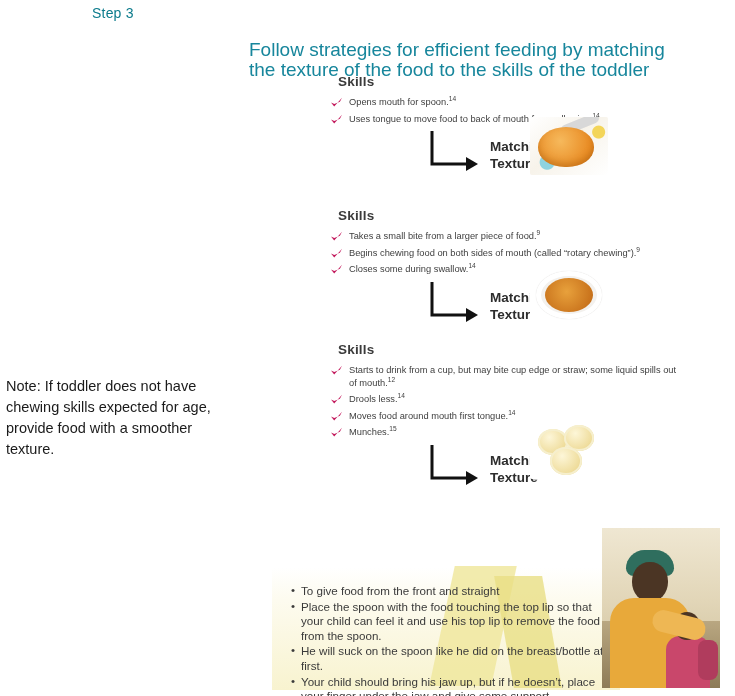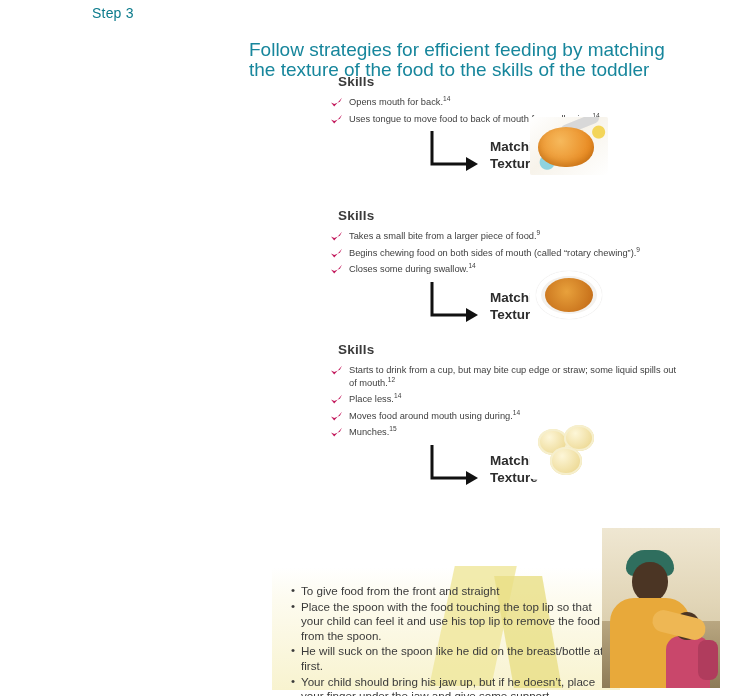--- a/index.html
+++ b/index.html
@@ -306,31 +306,32 @@
   }
 </style>
 </head>
 <body>
 
 <div class="page">
 
   <div class="step-label">Step 3</div>
   <div class="step-heading">Follow strategies for efficient feeding by matching the texture of the food to the skills of the toddler</div>
 
+  <div class="note">Note: If toddler does not have chewing skills expected for age, provide food with a smoother texture.</div>
 
   <div class="skills-block" style="top:74px;">
     <div class="skills-title">Skills</div>
 
     <div class="skill-row">
       <span class="check">
         <svg width="13" height="11" viewBox="0 0 13 11">
             <path d="M1 5.4 L4.2 9.6 L12 0.8 L9.9 4.8 L4.3 6.9 Z" fill="#c2185b"></path>
           </svg>
       </span>
-      <span class="skill-text"><span>Opens mouth for back.</span><sup>14</sup></span>
+      <span class="skill-text"><span>Opens mouth for spoon.</span><sup>14</sup></span>
     </div>
 
     <div class="skill-row">
       <span class="check">
         <svg width="13" height="11" viewBox="0 0 13 11">
             <path d="M1 5.4 L4.2 9.6 L12 0.8 L9.9 4.8 L4.3 6.9 Z" fill="#c2185b"></path>
           </svg>
       </span>
       <span class="skill-text"><span>Uses tongue to move food to back of mouth for swallowing.</span><sup>14</sup></span>
     </div>
@@ -412,30 +413,30 @@
       </span>
       <span class="skill-text"><span>Starts to drink from a cup, but may bite cup edge or straw; some liquid spills out of mouth.</span><sup>12</sup></span>
     </div>
 
     <div class="skill-row">
       <span class="check">
         <svg width="13" height="11" viewBox="0 0 13 11">
             <path d="M1 5.4 L4.2 9.6 L12 0.8 L9.9 4.8 L4.3 6.9 Z" fill="#c2185b"></path>
           </svg>
       </span>
-      <span class="skill-text"><span>Place less.</span><sup>14</sup></span>
-    </div>
-
-    <div class="skill-row">
-      <span class="check">
-        <svg width="13" height="11" viewBox="0 0 13 11">
-            <path d="M1 5.4 L4.2 9.6 L12 0.8 L9.9 4.8 L4.3 6.9 Z" fill="#c2185b"></path>
-          </svg>
-      </span>
-      <span class="skill-text"><span>Moves food around mouth using during.</span><sup>14</sup></span>
+      <span class="skill-text"><span>Drools less.</span><sup>14</sup></span>
+    </div>
+
+    <div class="skill-row">
+      <span class="check">
+        <svg width="13" height="11" viewBox="0 0 13 11">
+            <path d="M1 5.4 L4.2 9.6 L12 0.8 L9.9 4.8 L4.3 6.9 Z" fill="#c2185b"></path>
+          </svg>
+      </span>
+      <span class="skill-text"><span>Moves food around mouth first tongue.</span><sup>14</sup></span>
     </div>
 
     <div class="skill-row">
       <span class="check">
         <svg width="13" height="11" viewBox="0 0 13 11">
             <path d="M1 5.4 L4.2 9.6 L12 0.8 L9.9 4.8 L4.3 6.9 Z" fill="#c2185b"></path>
           </svg>
       </span>
       <span class="skill-text"><span>Munches.</span><sup>15</sup></span>
     </div>

